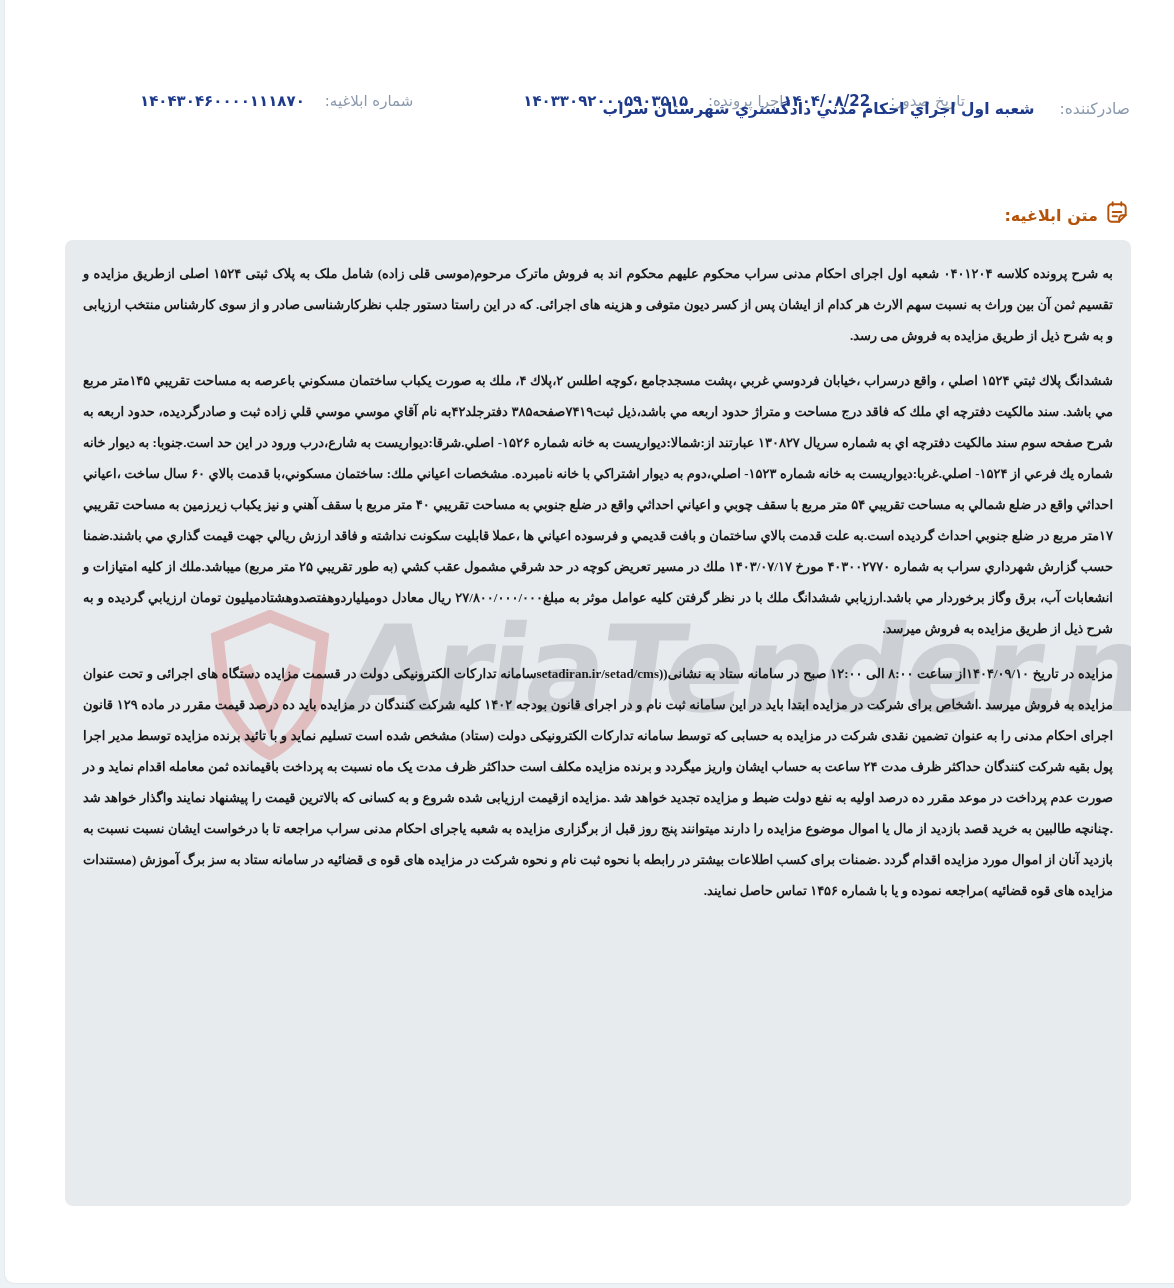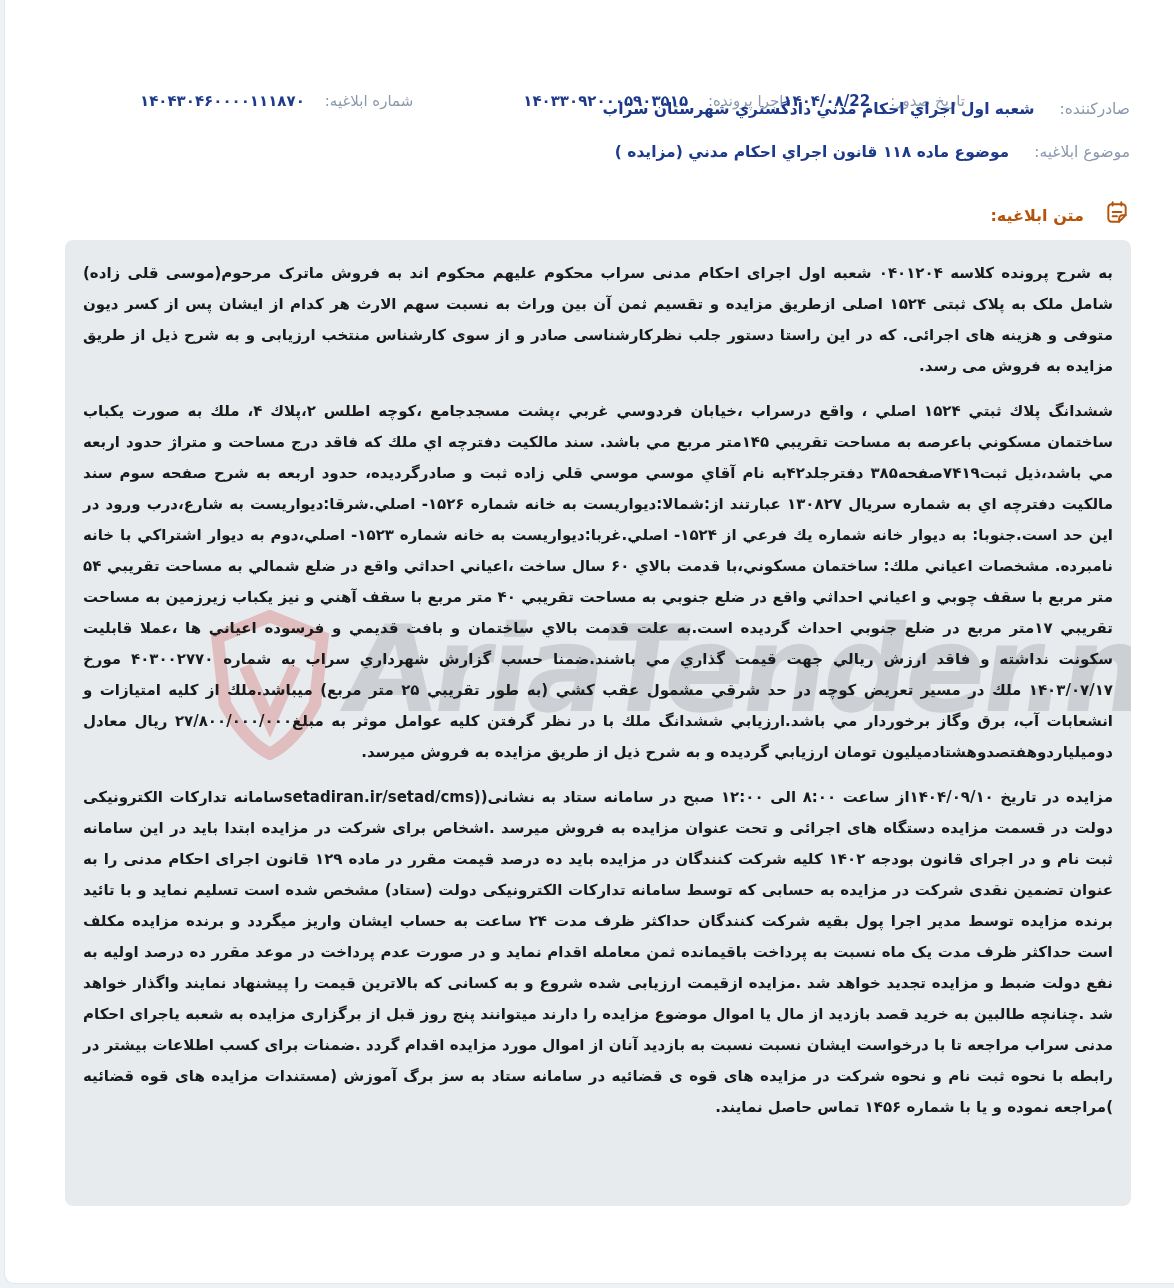--- a/index.html
+++ b/index.html
@@ -21,21 +21,21 @@
     }
     .meta-label { color: #8a99ad; margin-left: 20px; }
     .meta-value { color: #1e3a8a; font-weight: bold; margin-top: 34px; }
     .meta-row.top { top: 58px; width: 1100px; justify-content: flex-start; }
     .meta-item { display: flex; direction: rtl; align-items: baseline; }
     .meta-item.m1 { margin-left: 110px; }
     .meta-item.m2 { margin-left: 110px; }
     .meta-single { position: absolute; right: 46px; direction: rtl; font-size: 15.5px; }
     .section-title {
       position: absolute; right: 46px; top: 200px; direction: rtl;
-      display: flex; align-items: center; gap: 20px;
+      display: flex; align-items: center; gap: 6px;
       color: #b45309; font-weight: bold; font-size: 16px;
     }
     .section-title svg { width: 26px; height: 26px; }
     .body-box {
       position: absolute; left: 60px; top: 240px; width: 1066px; height: 966px;
       background: #e8ebee; border-radius: 8px; box-sizing: border-box;
       padding: 18px 18px 18px 18px; direction: rtl; overflow: hidden;
     }
     .watermark {
       position: absolute; left: 140px; top: 360px; width: 700px; height: 160px;
@@ -46,22 +46,22 @@
       color: #6b7280; font-family: "DejaVu Sans", sans-serif; letter-spacing: -4px;
       transform: skewX(-8deg);
     }
     .wm-shield {
       position: absolute; left: 0; top: 10px; width: 130px; height: 150px;
     }
     .body-heading {
       font-weight: bold; font-size: 15.5px; color: #111; margin: 0 0 10px 0; line-height: 32px;
     }
     .para {
-      font-weight: bold; font-size: 15px; color: #1a1a1a; text-align: justify;
-      line-height: 31px; margin: 0 0 14px 0; position: relative;
+      font-weight: bold; font-size: 13px; color: #1a1a1a; text-align: justify;
+      line-height: 31px; margin: 0 0 14px 0; position: relative; font-family: Liberation Serif, serif;
     }
   </style>
 </head>
 <body>
 
 <div class="card">
 
   <div class="meta-row top">
     <div class="meta-item m1">
       <span class="meta-label">شماره ابلاغیه:</span>
@@ -75,24 +75,20 @@
       <span class="meta-label">تاریخ صدور:</span>
       <span class="meta-value">۱۴۰۴/۰۸/22</span>
     </div>
   </div>
 
   <div class="meta-single" style="top:100px;">
     <span class="meta-label">صادرکننده:</span>
     <span class="meta-value">شعبه اول اجراي احكام مدني دادگستري شهرستان سراب</span>
   </div>
 
-  <div class="meta-single" style="top:143px;">
-    <span class="meta-label">موضوع ابلاغیه:</span>
-    <span class="meta-value">موضوع ماده ۱۱۸ قانون اجراي احكام مدني (مزايده )</span>
-  </div>
 
   <div class="section-title">
     <span>
       <svg viewBox="0 0 24 24" fill="none" stroke="#b45309" stroke-width="1.8" stroke-linecap="round" stroke-linejoin="round">
         <path d="M8 2v3M16 2v3"></path>
         <path d="M20 14V7a3 3 0 0 0-3-3H7a3 3 0 0 0-3 3v10a3 3 0 0 0 3 3h7"></path>
         <path d="M20 14l-6 6v-3a3 3 0 0 1 3-3h3z"></path>
         <path d="M8 11h8M8 15h4"></path>
       </svg>
     </span>

